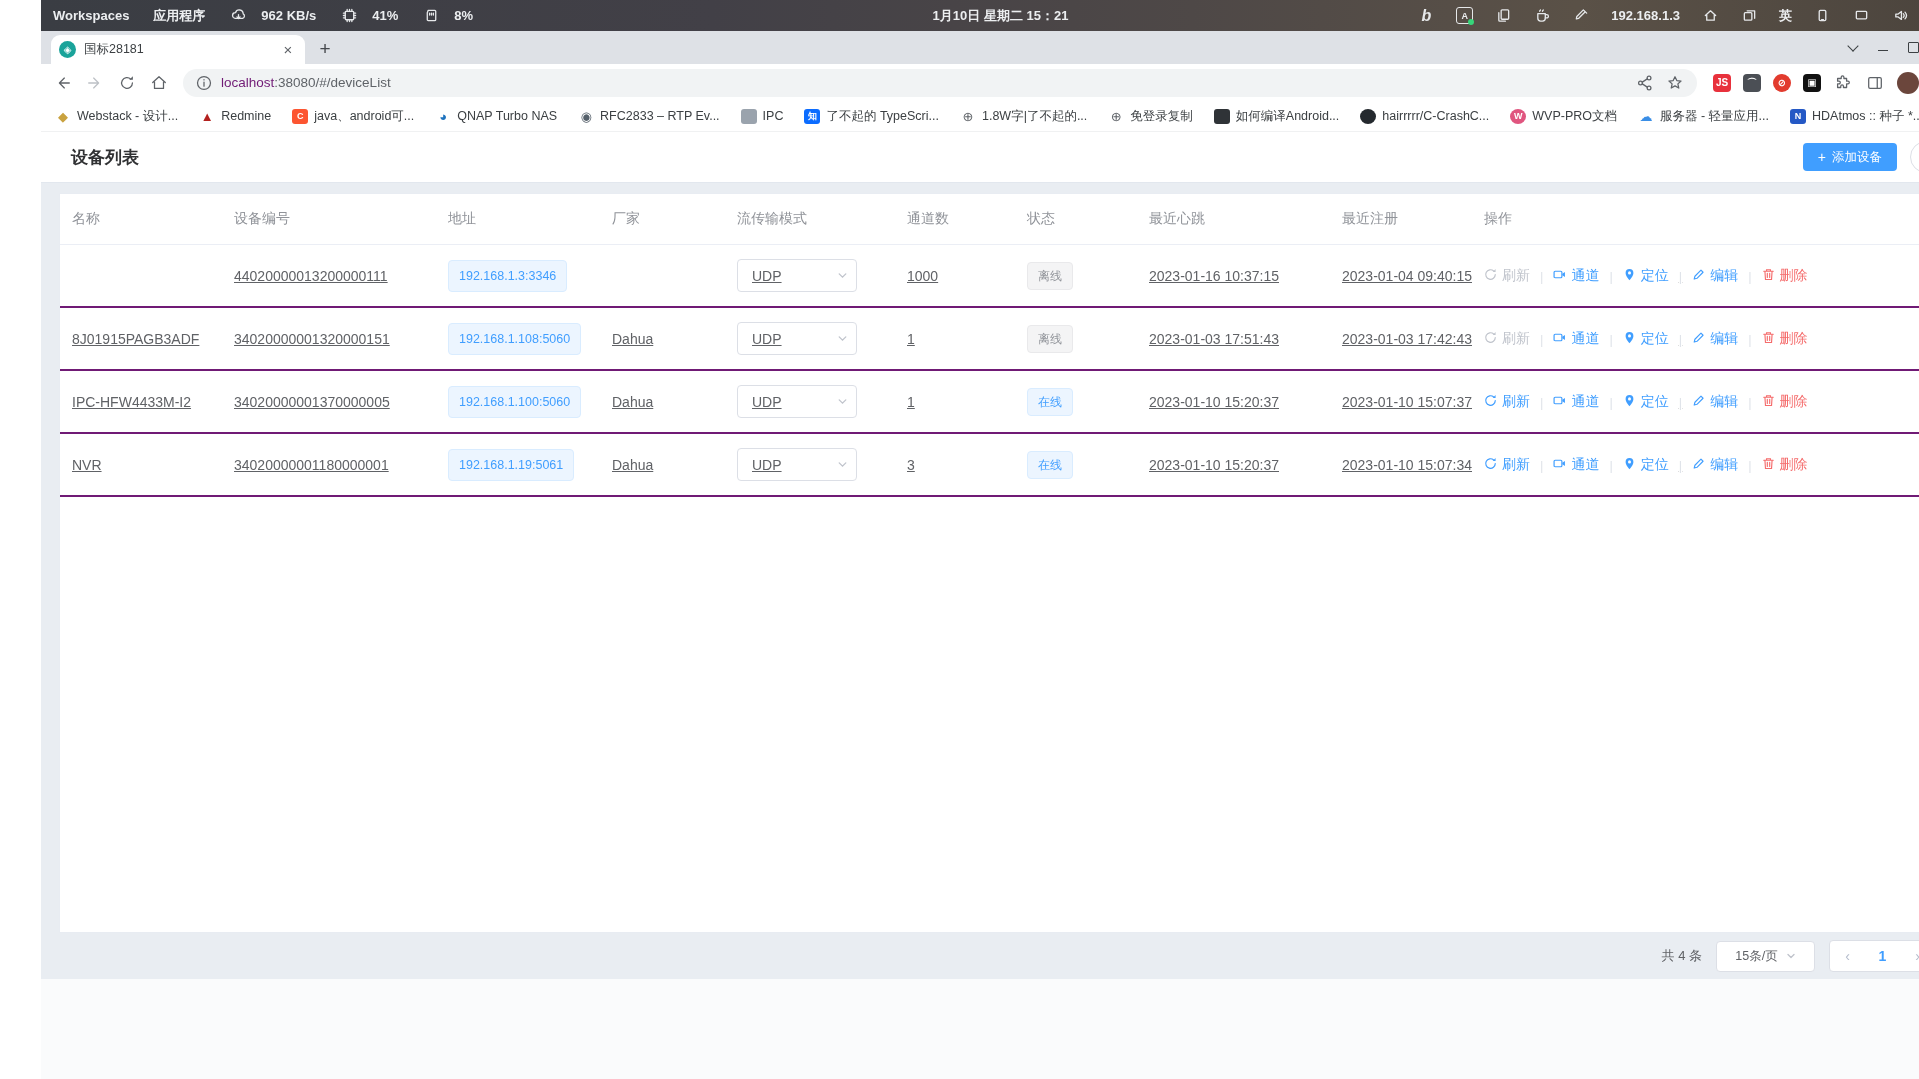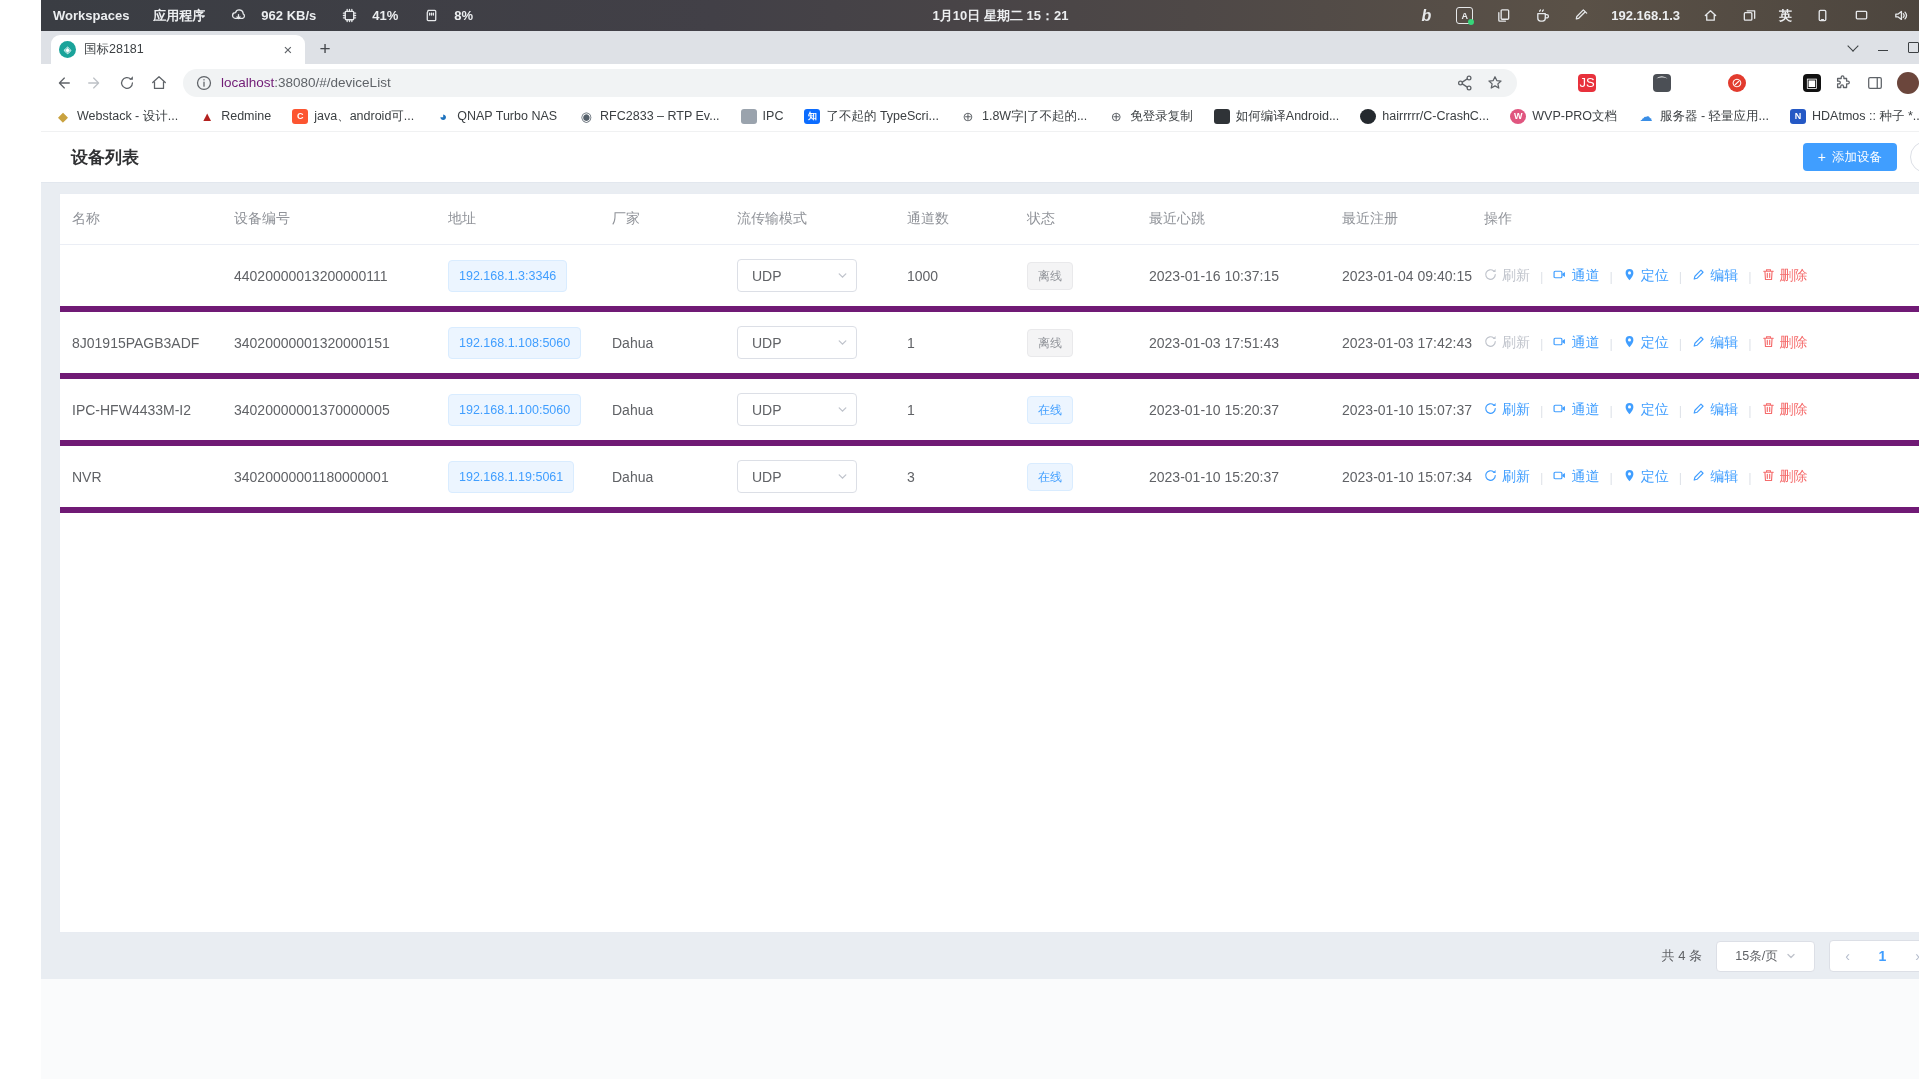--- a/index.html
+++ b/index.html
@@ -34,21 +34,21 @@
 
   
   .toolbar{height:37px;flex:0 0 37px;background:#fff;display:flex;align-items:center;padding:0 8px;gap:4px;}
   .tb-ico{width:28px;height:28px;border-radius:50%;display:flex;align-items:center;justify-content:center;color:#5f6368;}
   .tb-ico svg{width:18px;height:18px;}
   .tb-ico.disabled{color:#bdc1c6;}
   .omnibox{flex:1;height:28px;background:#f1f3f4;border-radius:14px;margin:0 6px;display:flex;align-items:center;padding:0 12px;gap:8px;font-size:13.5px;}
   .omni-host{color:#701a75;}
   .omni-rest{color:#5f6368;}
   .omni-right{margin-left:auto;display:flex;align-items:center;gap:10px;color:#5f6368;}
-  .ext-chip{width:18px;height:18px;border-radius:4px;color:#fff;font-size:13px;font-weight:normal;display:flex;align-items:center;justify-content:center;margin-left:45px;}
+  .ext-chip{width:18px;height:18px;border-radius:4px;color:#fff;font-size:10px;font-weight:bold;display:flex;align-items:center;justify-content:center;}
   .avatar{width:22px;height:22px;border-radius:50%;background:#6b463c;}
   .dots{font-size:15px;color:#5f6368;letter-spacing:0;}
   .extrow{display:flex;align-items:center;gap:12px;padding:0 6px;}
 
   
   .bookbar{height:30px;flex:0 0 30px;background:#fff;display:flex;align-items:center;gap:21px;padding:0 14px;font-size:12.5px;color:#3c4043;border-bottom:1px solid #f0f1f2;}
   .bm{display:flex;align-items:center;gap:6px;white-space:nowrap;}
   .bm-ico{width:16px;height:16px;display:flex;align-items:center;justify-content:center;font-size:13px;flex:0 0 16px;}
   .bm-ico.chip{width:15px;height:15px;border-radius:3px;color:#fff;font-size:9px;font-weight:bold;}
   .bm-ico.circle{width:15px;height:15px;border-radius:50%;color:#fff;font-size:9px;font-weight:bold;}
@@ -68,21 +68,21 @@
   .btn-add{height:28px;background:#409eff;color:#fff;border:none;border-radius:4px;font-size:12.5px;padding:0 15px;display:flex;align-items:center;gap:6px;cursor:pointer;}
   .btn-add .plus{font-size:14px;}
   .btn-refresh{width:30px;height:30px;border-radius:50%;border:1px solid #dcdfe6;background:#fff;color:#878d99;display:flex;align-items:center;justify-content:center;cursor:pointer;}
   .btn-refresh svg{width:14px;height:14px;}
 
   .content{height:796px;flex:0 0 796px;background:#e9edf2;padding:10px 18px 0;box-sizing:border-box;display:flex;flex-direction:column;}
   .card{height:740px;flex:0 0 740px;background:#fff;border:1px solid #e8ecf2;box-sizing:border-box;overflow:hidden;}
 
   table.devs{width:100%;border-collapse:collapse;table-layout:fixed;}
   table.devs th{height:50px;text-align:left;font-weight:normal;color:#909399;font-size:14px;padding:0 0 0 12px;border-bottom:1px solid #ebeef5;}
-  table.devs td{height:61px;color:#606266;font-size:14px;padding:0 0 0 12px;border-bottom:6px solid #701a75;overflow:hidden;white-space:nowrap;}
+  table.devs td{height:61px;color:#606266;font-size:14px;padding:0 0 0 12px;border-bottom:2px solid #701a75;overflow:hidden;white-space:nowrap;text-decoration:underline;}
   .addr-tag{display:inline-block;background:#ecf5ff;border:1px solid #d9ecff;color:#409eff;font-size:12.5px;border-radius:4px;padding:8px 10px;}
   .sel{width:120px;height:33px;border:1px solid #dcdfe6;border-radius:4px;background:#fff;display:flex;align-items:center;padding:0 8px 0 14px;box-sizing:border-box;color:#606266;font-size:14px;cursor:pointer;}
   .sel .sp{flex:1;}
   .sel svg{width:11px;height:11px;color:#c0c4cc;}
   .tag{display:inline-block;height:28px;line-height:26px;padding:0 10px;font-size:12px;border-radius:4px;box-sizing:border-box;}
   .tag.off{background:#f4f4f5;border:1px solid #e9e9eb;color:#909399;}
   .tag.on{background:#ecf5ff;border:1px solid #d9ecff;color:#409eff;}
   .ops{white-space:nowrap;}
   .op{display:inline-flex;align-items:center;gap:5px;color:#409eff;font-size:14px;text-decoration:none;cursor:pointer;}
   .op svg{width:13px;height:13px;}

